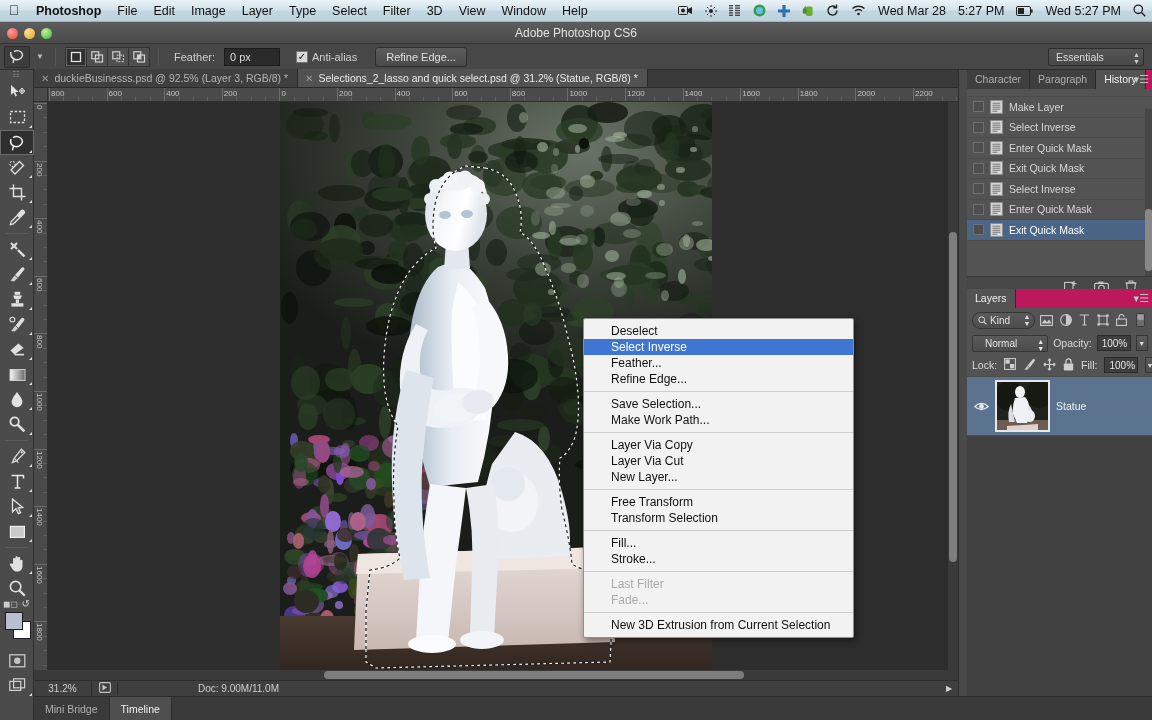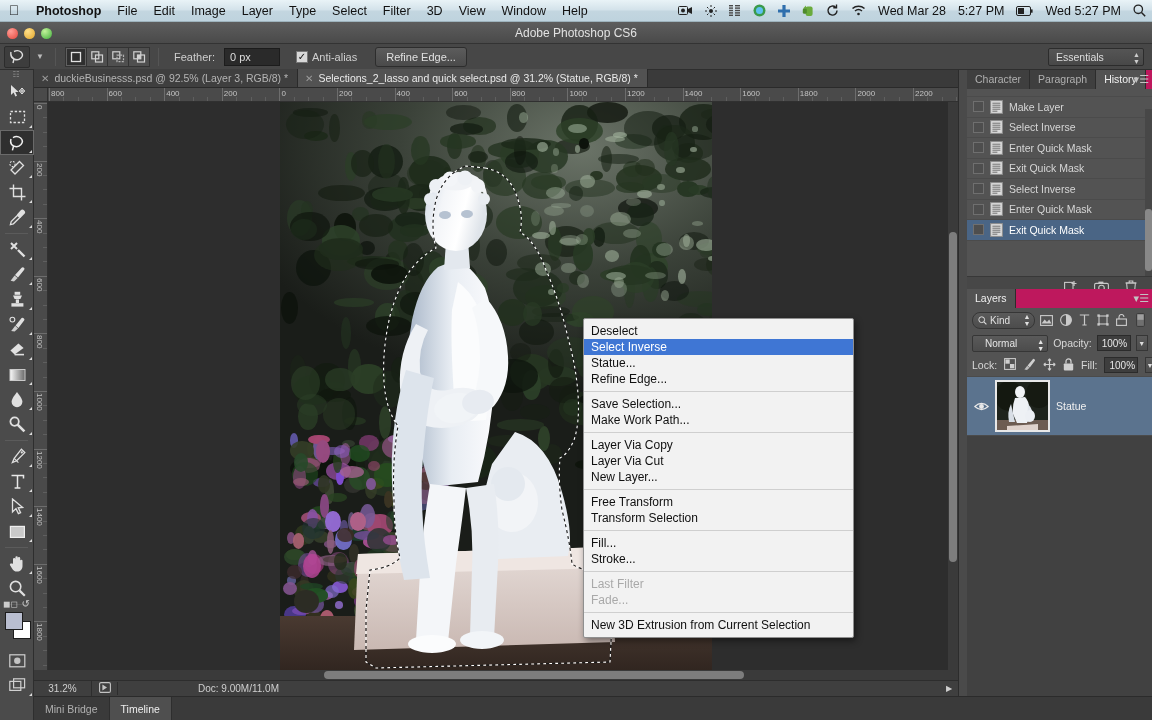--- a/index.html
+++ b/index.html
@@ -152,21 +152,21 @@
   .leaf { position: absolute; border-radius: 50%; }
   .statue-wrap { position: absolute; inset: 0; }
 
   
   .ctxmenu {
     position: absolute; left: 583px; top: 318px; width: 271px;
     background: #f2f2f2; border: 1px solid #8f8f8f;
     box-shadow: 2px 3px 7px rgba(0,0,0,0.45); border-radius: 2px;
     padding: 4px 0; font-size: 12px; color: #101010;
   }
-  .ctx-item { height: 16px; line-height: 16px; padding-left: 7px; white-space: nowrap; }
+  .ctx-item { height: 16px; line-height: 16px; padding-left: 27px; white-space: nowrap; }
   .ctx-item.sel { background: #3f76d4; color: #fff; }
   .ctx-item.dis { color: #a9a9a9; }
   .ctx-sep { height: 1px; background: #cfcfcf; margin: 4px 0; }
   .cursor {
     position: absolute; left: 612px; top: 339px; width: 0; height: 0; pointer-events: none;
   }
 
   
   .dock {
     position: absolute; left: 958px; top: 70px; width: 194px; height: 650px;
@@ -1286,21 +1286,21 @@
                  Q110 466 120 456 Q114 430 114 398 Q112 360 118 324
                  Q106 308 104 280 Q102 248 110 214 Q118 184 132 166 Q144 152 156 146
                  Q150 124 156 98 Q164 72 186 64 Z" fill="none" stroke="#1a1a1a" stroke-width="1.1" stroke-dasharray="3 3" stroke-dashoffset="3"></path>
       </svg>
     </div>
   </div>
 
   <div class="ctxmenu" id="ctxmenu">
       <div class="ctx-item">Deselect</div>
       <div class="ctx-item sel">Select Inverse</div>
-      <div class="ctx-item">Statue...</div>
+      <div class="ctx-item">Feather...</div>
       <div class="ctx-item">Refine Edge...</div>
       <div class="ctx-sep"></div>
       <div class="ctx-item">Save Selection...</div>
       <div class="ctx-item">Make Work Path...</div>
       <div class="ctx-sep"></div>
       <div class="ctx-item">Layer Via Copy</div>
       <div class="ctx-item">Layer Via Cut</div>
       <div class="ctx-item">New Layer...</div>
       <div class="ctx-sep"></div>
       <div class="ctx-item">Free Transform</div>

